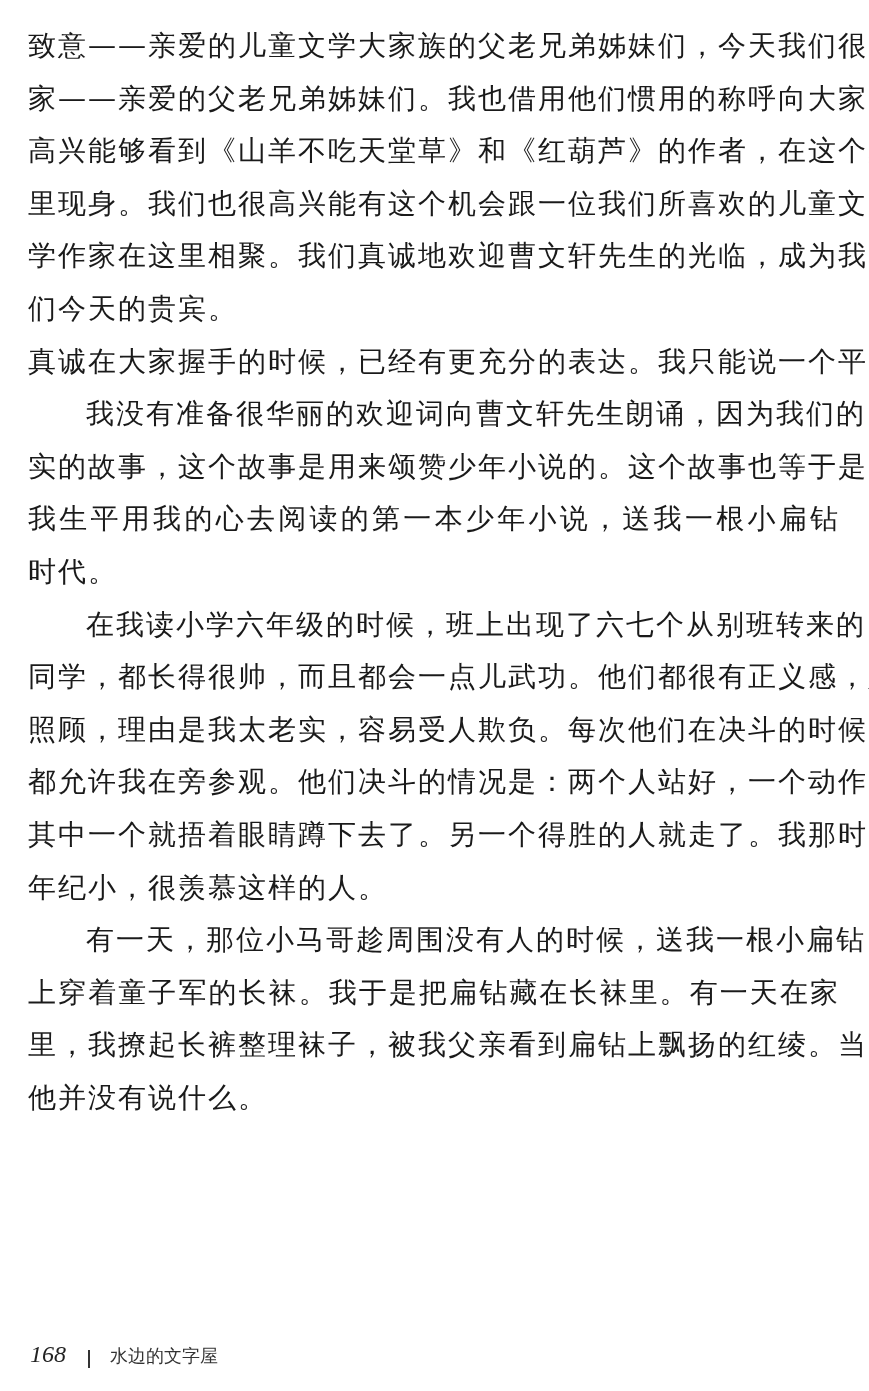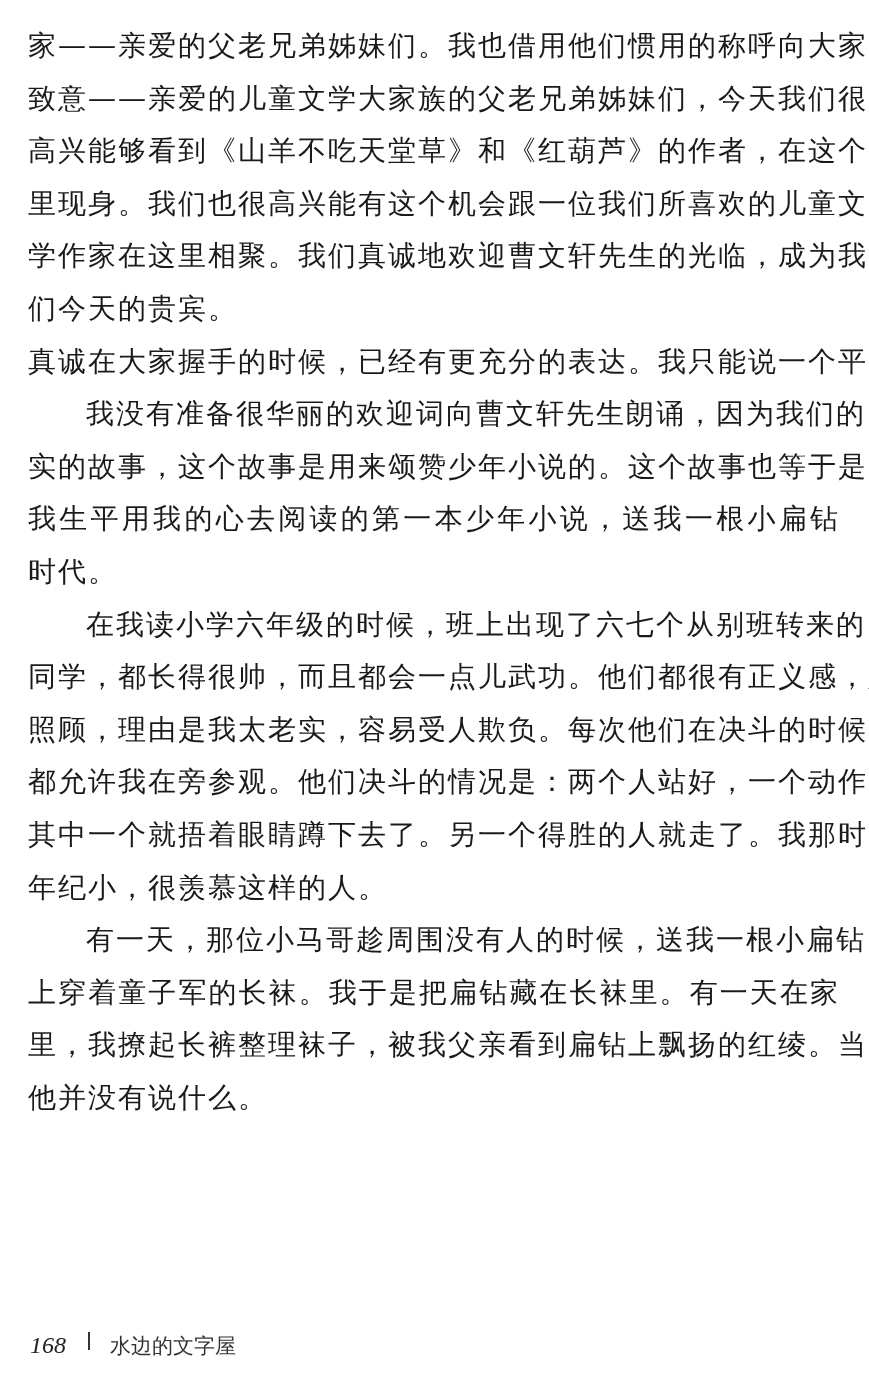--- a/index.html
+++ b/index.html
@@ -35,48 +35,48 @@
     }
     .line.indent {
       padding-left: 58px;
     }
     .footer {
       position: absolute;
       left: 30px;
       top: 1332px;
       height: 36px;
       display: flex;
-      align-items: flex-start;
+      align-items: flex-end;
       color: #222;
     }
     .page-number {
       font-family: "Liberation Serif", "DejaVu Serif", serif;
       font-style: italic;
       font-size: 24px;
       letter-spacing: 0px;
     }
     .footer-divider {
       display: inline-block;
       width: 2px;
       height: 18px;
       background: #333;
       margin: 0 20px 0 22px;
     }
     .book-title {
       font-family: "DejaVu Sans", "Liberation Sans", sans-serif;
-      font-size: 21px;
+      font-size: 18px;
       color: #333;
     }
   </style>
 </head>
 <body>
 
 <div class="page-body">
+  <div class="line">致意——亲爱的儿童文学大家族的父老兄弟姊妹们，今天我们很</div>
   <div class="line">家——亲爱的父老兄弟姊妹们。我也借用他们惯用的称呼向大家</div>
-  <div class="line">致意——亲爱的儿童文学大家族的父老兄弟姊妹们，今天我们很</div>
   <div class="line">高兴能够看到《山羊不吃天堂草》和《红葫芦》的作者，在这个聚会</div>
   <div class="line">里现身。我们也很高兴能有这个机会跟一位我们所喜欢的儿童文</div>
   <div class="line">学作家在这里相聚。我们真诚地欢迎曹文轩先生的光临，成为我</div>
   <div class="line last">们今天的贵宾。</div>
 
   <div class="line">真诚在大家握手的时候，已经有更充分的表达。我只能说一个平</div>
   <div class="line indent">我没有准备很华丽的欢迎词向曹文轩先生朗诵，因为我们的</div>
   <div class="line">实的故事，这个故事是用来颂赞少年小说的。这个故事也等于是</div>
   <div class="line">我生平用我的心去阅读的第一本少年小说，送我一根小扁钻</div>
   <div class="line last">时代。</div>

